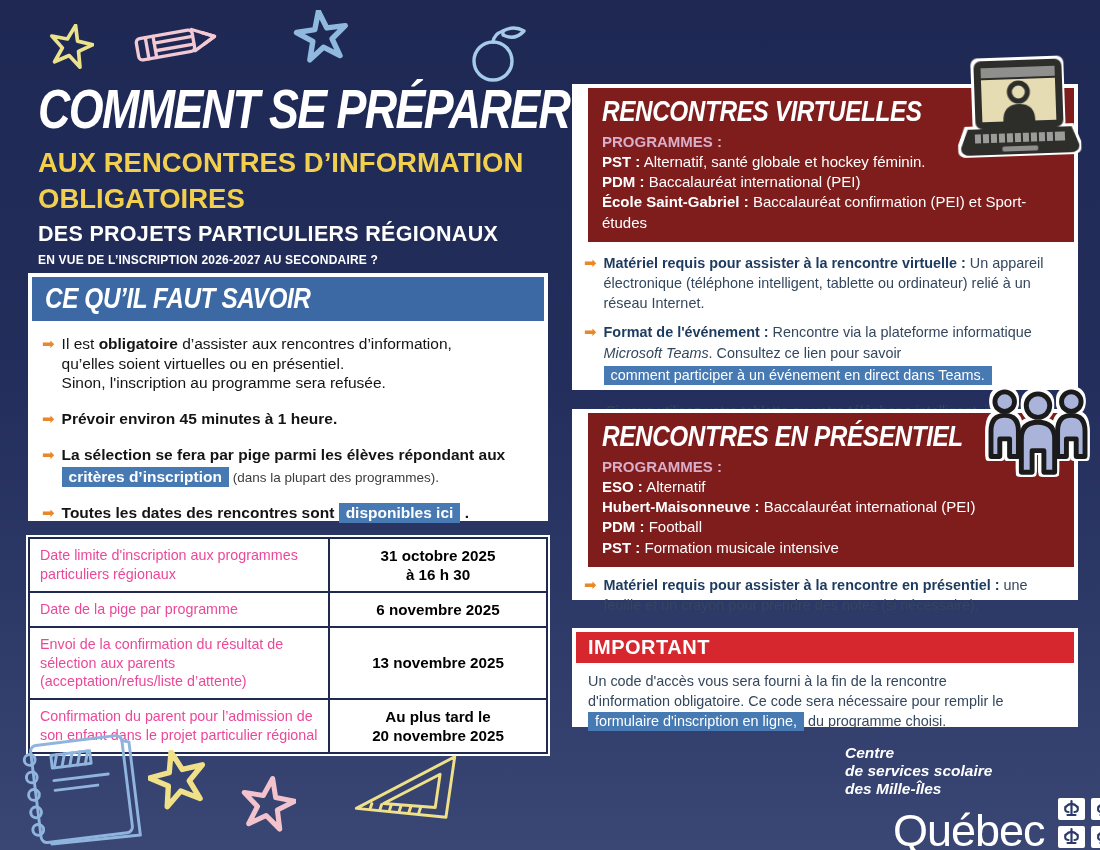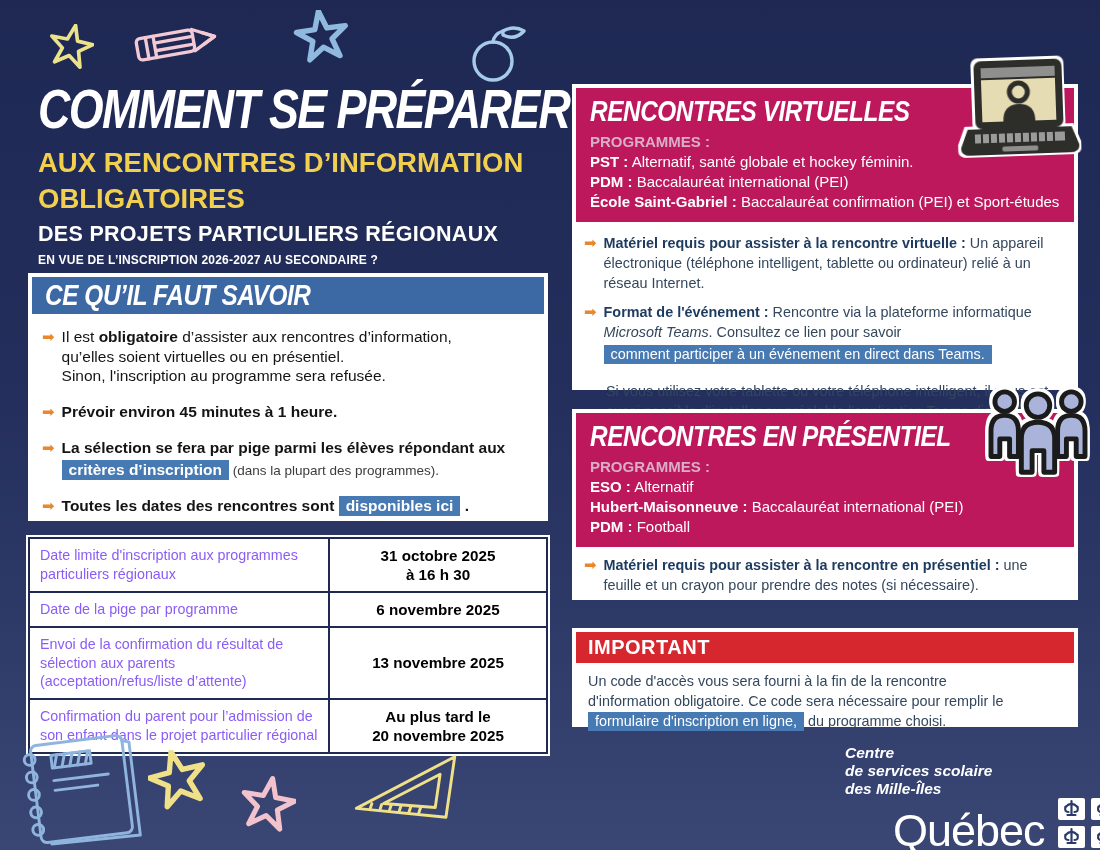--- a/index.html
+++ b/index.html
@@ -15,39 +15,39 @@
   .titleblock{left:38px;top:80px;width:520px;color:#fff;}
   .cond{display:inline-block;transform:scaleX(.8);transform-origin:0 50%;
         font-style:italic;font-weight:bold;white-space:nowrap;}
   .t-main{font-size:56px;line-height:1.02;letter-spacing:-2px;}
   .t-yellow{color:#f2d04e;font-size:27.5px;font-weight:bold;line-height:1.22;margin-top:9px;}
   .t-white{color:#fff;font-size:21.5px;font-weight:bold;margin-top:7px;letter-spacing:.3px;}
   .t-small{color:#fff;font-size:12px;font-weight:bold;margin-top:6px;letter-spacing:.2px;}
 
   
   .panel{background:#fff;padding:4px;box-sizing:border-box;}
-  .bluebox{background:#be185d;color:#fff;padding:8px 14px 9px 14px;}
+  .bluebox{background:#7f1d1d;color:#fff;padding:8px 14px 9px 14px;margin-left:12px;}
   .h-cond{display:inline-block;transform:scaleX(.84);transform-origin:0 50%;
           font-style:italic;font-weight:bold;font-size:29px;letter-spacing:-.5px;white-space:nowrap;line-height:1.1;}
 
   
   .know{left:28px;top:273px;width:520px;height:248px;}
-  .know-head{background:#3c68a4;height:37px;display:flex;align-items:center;padding-left:13px;color:#fff;}
+  .know-head{background:#3c68a4;height:44px;display:flex;align-items:center;padding-left:13px;color:#fff;}
   .know-body{padding:13px 8px 8px 10px;color:#141414;font-size:15.5px;line-height:1.27;}
   .bullet{display:flex;margin-bottom:11px;}
   .arr{color:#e8872b;flex:none;margin-right:7px;font-size:15px;line-height:1.3;}
   .arr::before{content:"\27A1";}
   .chip{background:#4779b3;color:#fff;padding:1px 7px 2px 7px;font-weight:bold;cursor:pointer;}
   .chip.reg{font-weight:normal;}
   .dim{font-size:13.5px;color:#3c3c3c;}
 
   
   .sched{left:28px;top:537px;width:520px;border-collapse:collapse;background:#fff;
          box-shadow:0 0 0 2px #fff;}
-  .sched td{border:2px solid #202a50;padding:7px 10px;color:#8b5cf6;font-size:14.3px;line-height:1.3;}
+  .sched td{border:2px solid #202a50;padding:7px 10px;color:#ec4899;font-size:14.3px;line-height:1.3;}
   .sched td.val{width:196px;text-align:center;font-weight:bold;color:#000;font-size:15.2px;line-height:1.25;}
 
   
   .vpanel{left:572px;top:84px;width:506px;height:306px;}
   .ppanel{left:572px;top:409px;width:506px;height:191px;}
   .ipanel{left:572px;top:628px;width:506px;height:99px;}
   .prog-label{color:#d9aec9;font-weight:bold;font-size:15px;margin:5px 0 2px 0;}
   .prog-item{font-size:15px;line-height:1.35;}
   .rt{color:#33475e;font-size:14.4px;line-height:1.4;}
   .rt b{color:#1d3a5f;}
@@ -218,20 +218,21 @@
     </svg>
   </div>
 
   <div class="abs panel ppanel">
     <div class="bluebox">
       <span class="h-cond">RENCONTRES EN PRÉSENTIEL</span>
       <div class="prog-label">PROGRAMMES :</div>
       <div class="prog-item"><b>ESO :</b><span> Alternatif</span></div>
       <div class="prog-item"><b>Hubert-Maisonneuve :</b><span> Baccalauréat international (PEI)</span></div>
       <div class="prog-item"><b>PDM :</b><span> Football</span></div>
+      <div class="prog-item"><b>PST :</b><span> Formation musicale intensive</span></div>
     </div>
     <div class="rbody rt" style="padding-top:8px">
       <div class="bullet">
         <span class="arr"></span>
         <span><b>Matériel requis pour assister à la rencontre en présentiel :</b><span> une feuille et un crayon pour prendre des notes (si nécessaire).</span></span>
       </div>
     </div>
   </div>
 
   <div class="abs people sticker">

